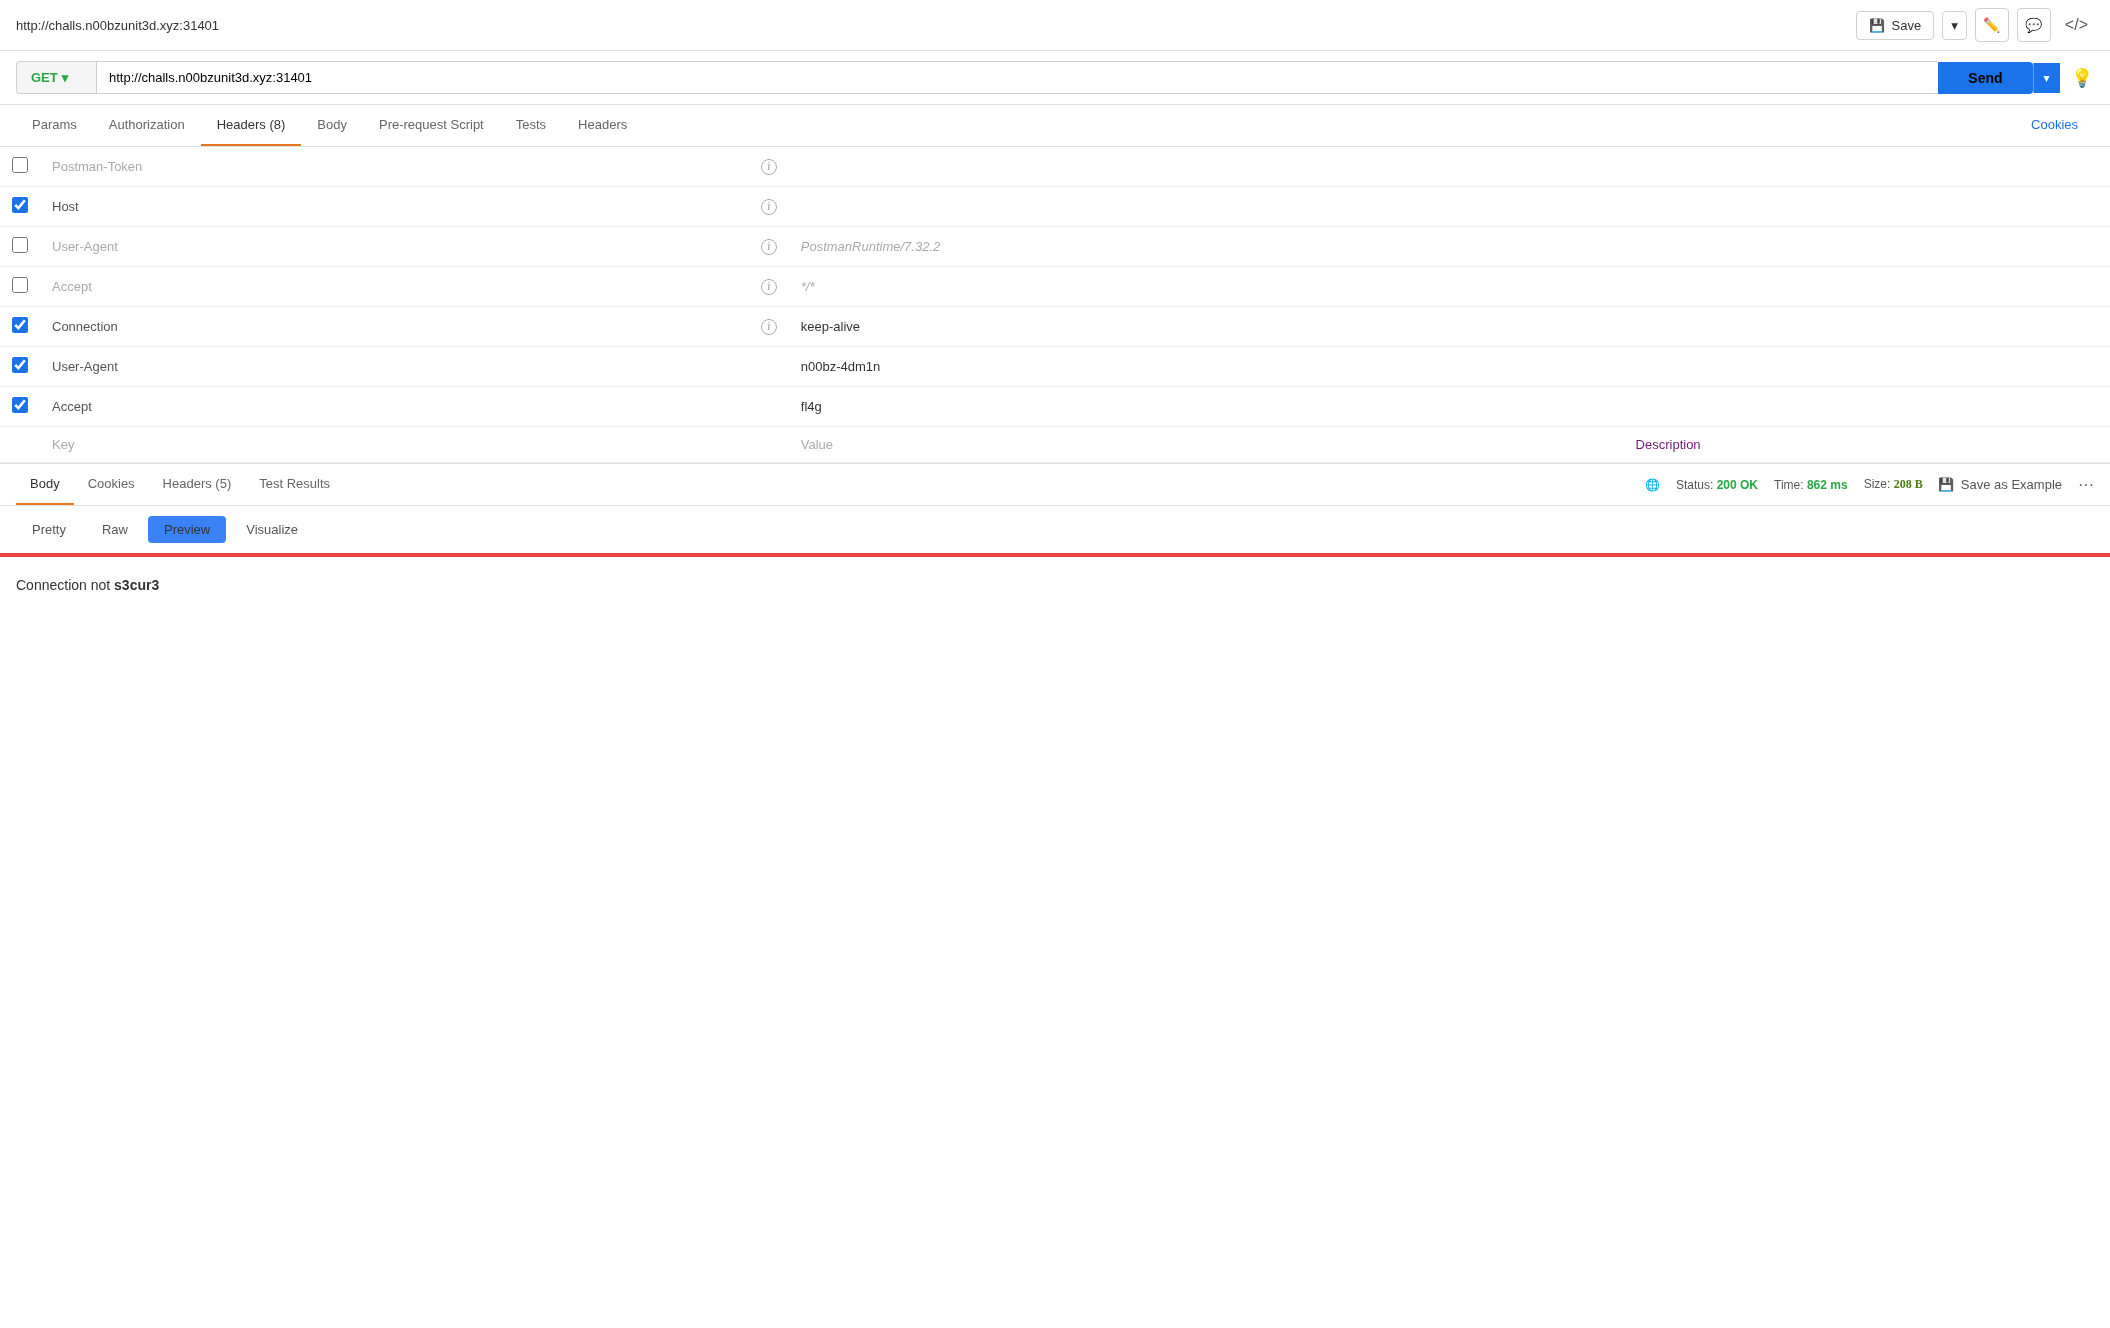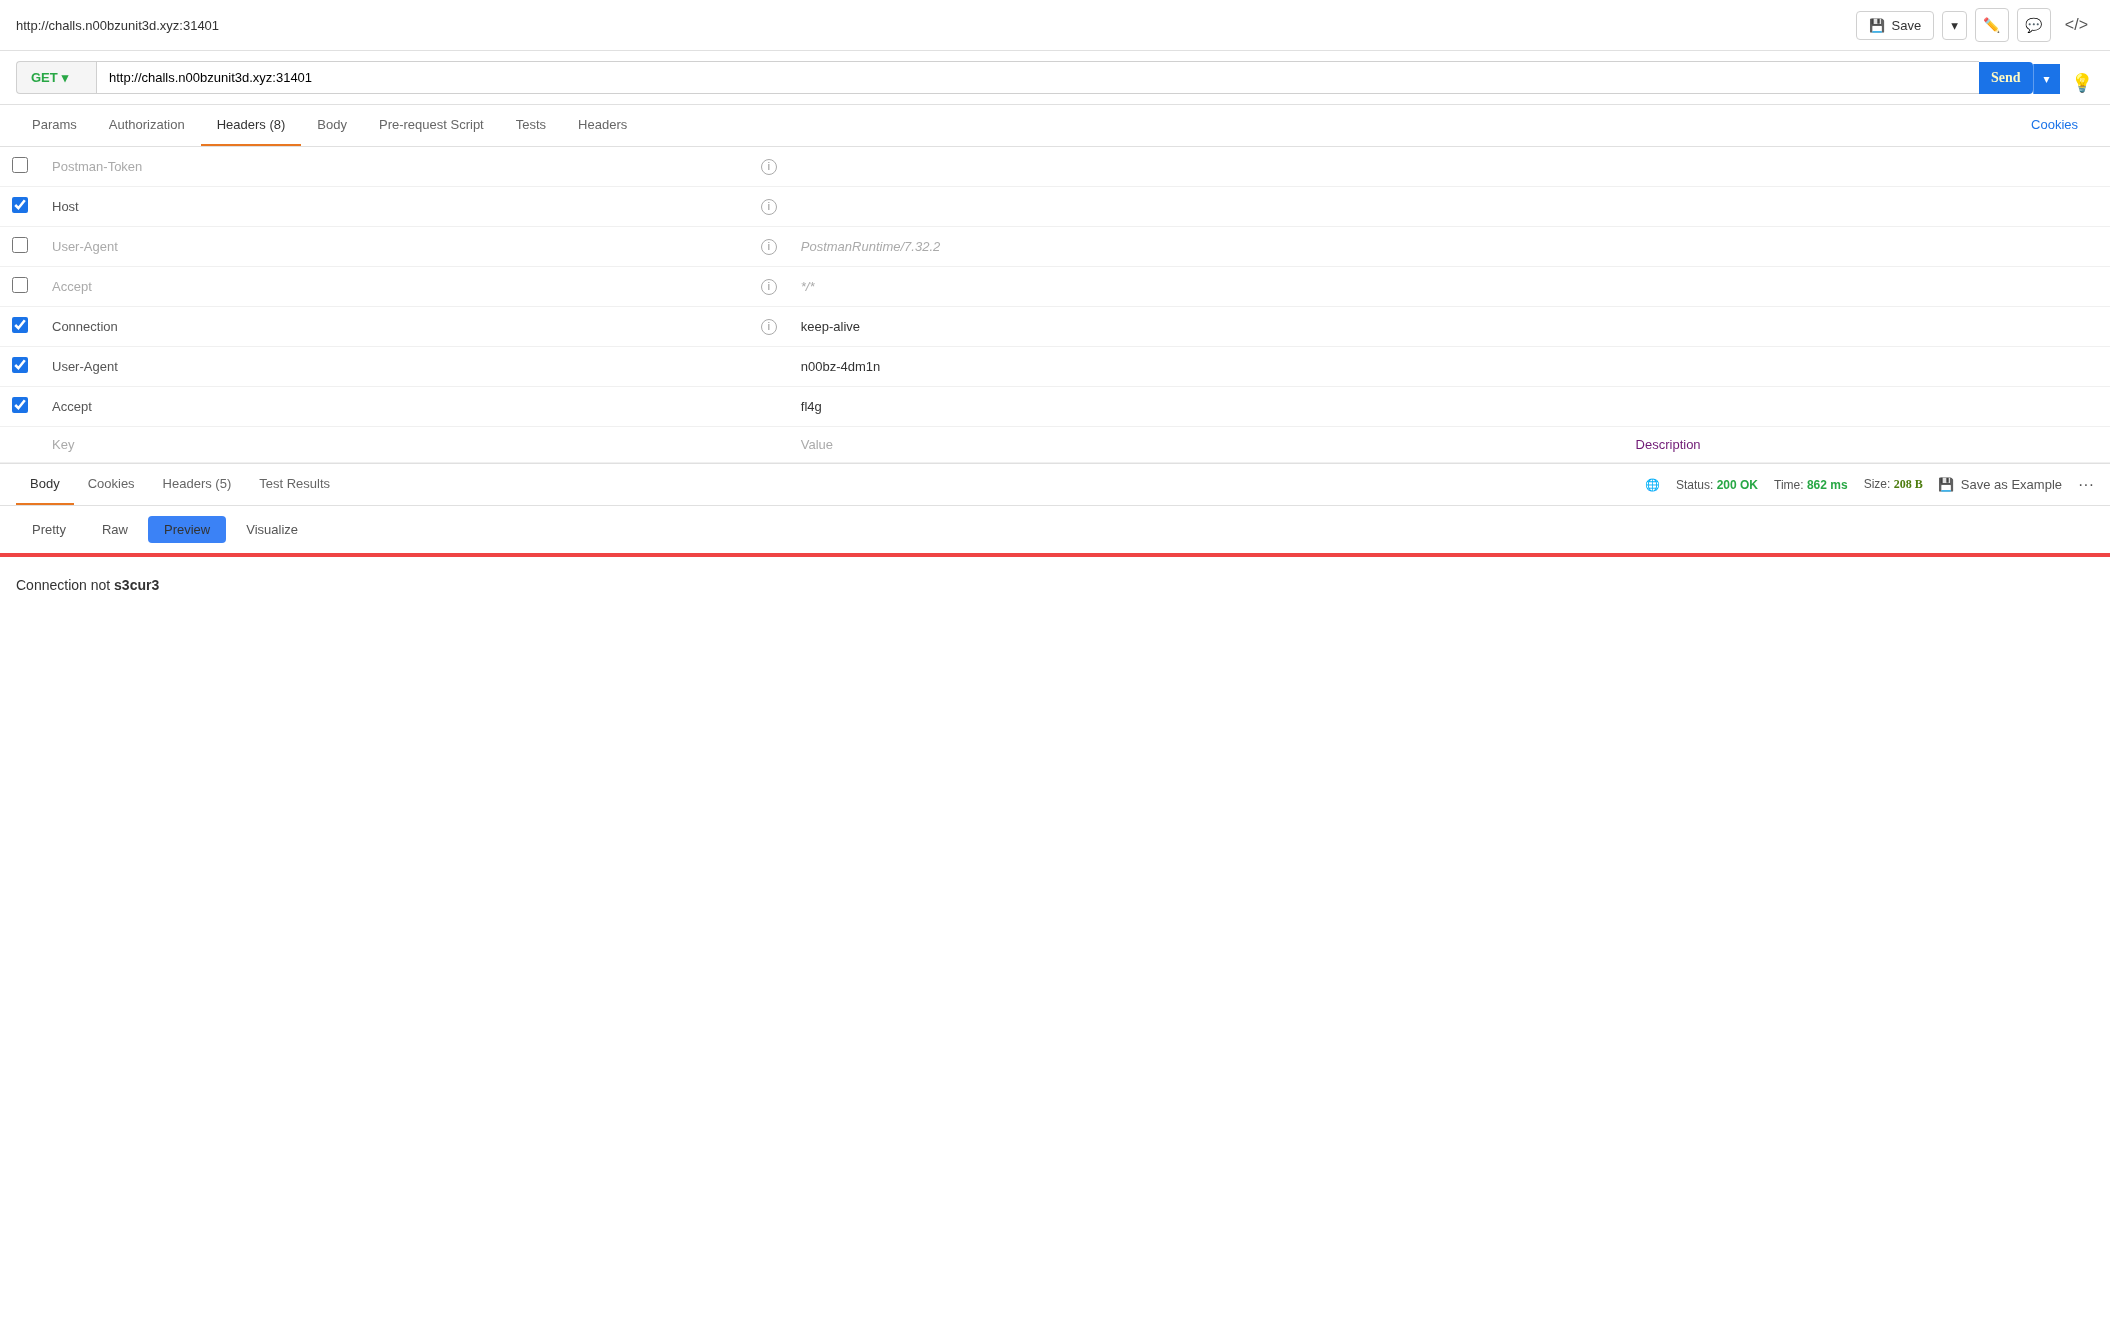--- a/index.html
+++ b/index.html
@@ -61,21 +61,21 @@
       border: none;
       font-size: 16px;
       color: #555;
       cursor: pointer;
       padding: 6px;
     }
 
     
     .url-bar {
       display: flex;
-      align-items: flex-end;
+      align-items: center;
       padding: 10px 16px;
       gap: 0;
       border-bottom: 1px solid #e0e0e0;
     }
     .method-select {
       display: flex;
       align-items: center;
       gap: 4px;
       padding: 8px 14px;
       border: 1px solid #d0d0d0;
@@ -95,28 +95,27 @@
       border-right: none;
       font-size: 13px;
       outline: none;
       background: #fff;
     }
     .send-btn {
       display: flex;
       align-items: center;
       gap: 4px;
       background: #1a73e8;
-      color: #fef9c3;
-      border: none;
-      padding: 8px 12px;
+      color: #000000;
+      border: none;
+      padding: 8px 30px;
       border-radius: 0 4px 4px 0;
       font-size: 14px;
       font-weight: 600;
       cursor: pointer;
-      font-family: Liberation Serif, serif;
     }
     .send-btn-arrow {
       background: #1a73e8;
       color: #fff;
       border: none;
       border-left: 1px solid rgba(255,255,255,0.3);
       padding: 8px 10px;
       cursor: pointer;
       font-size: 12px;
     }

